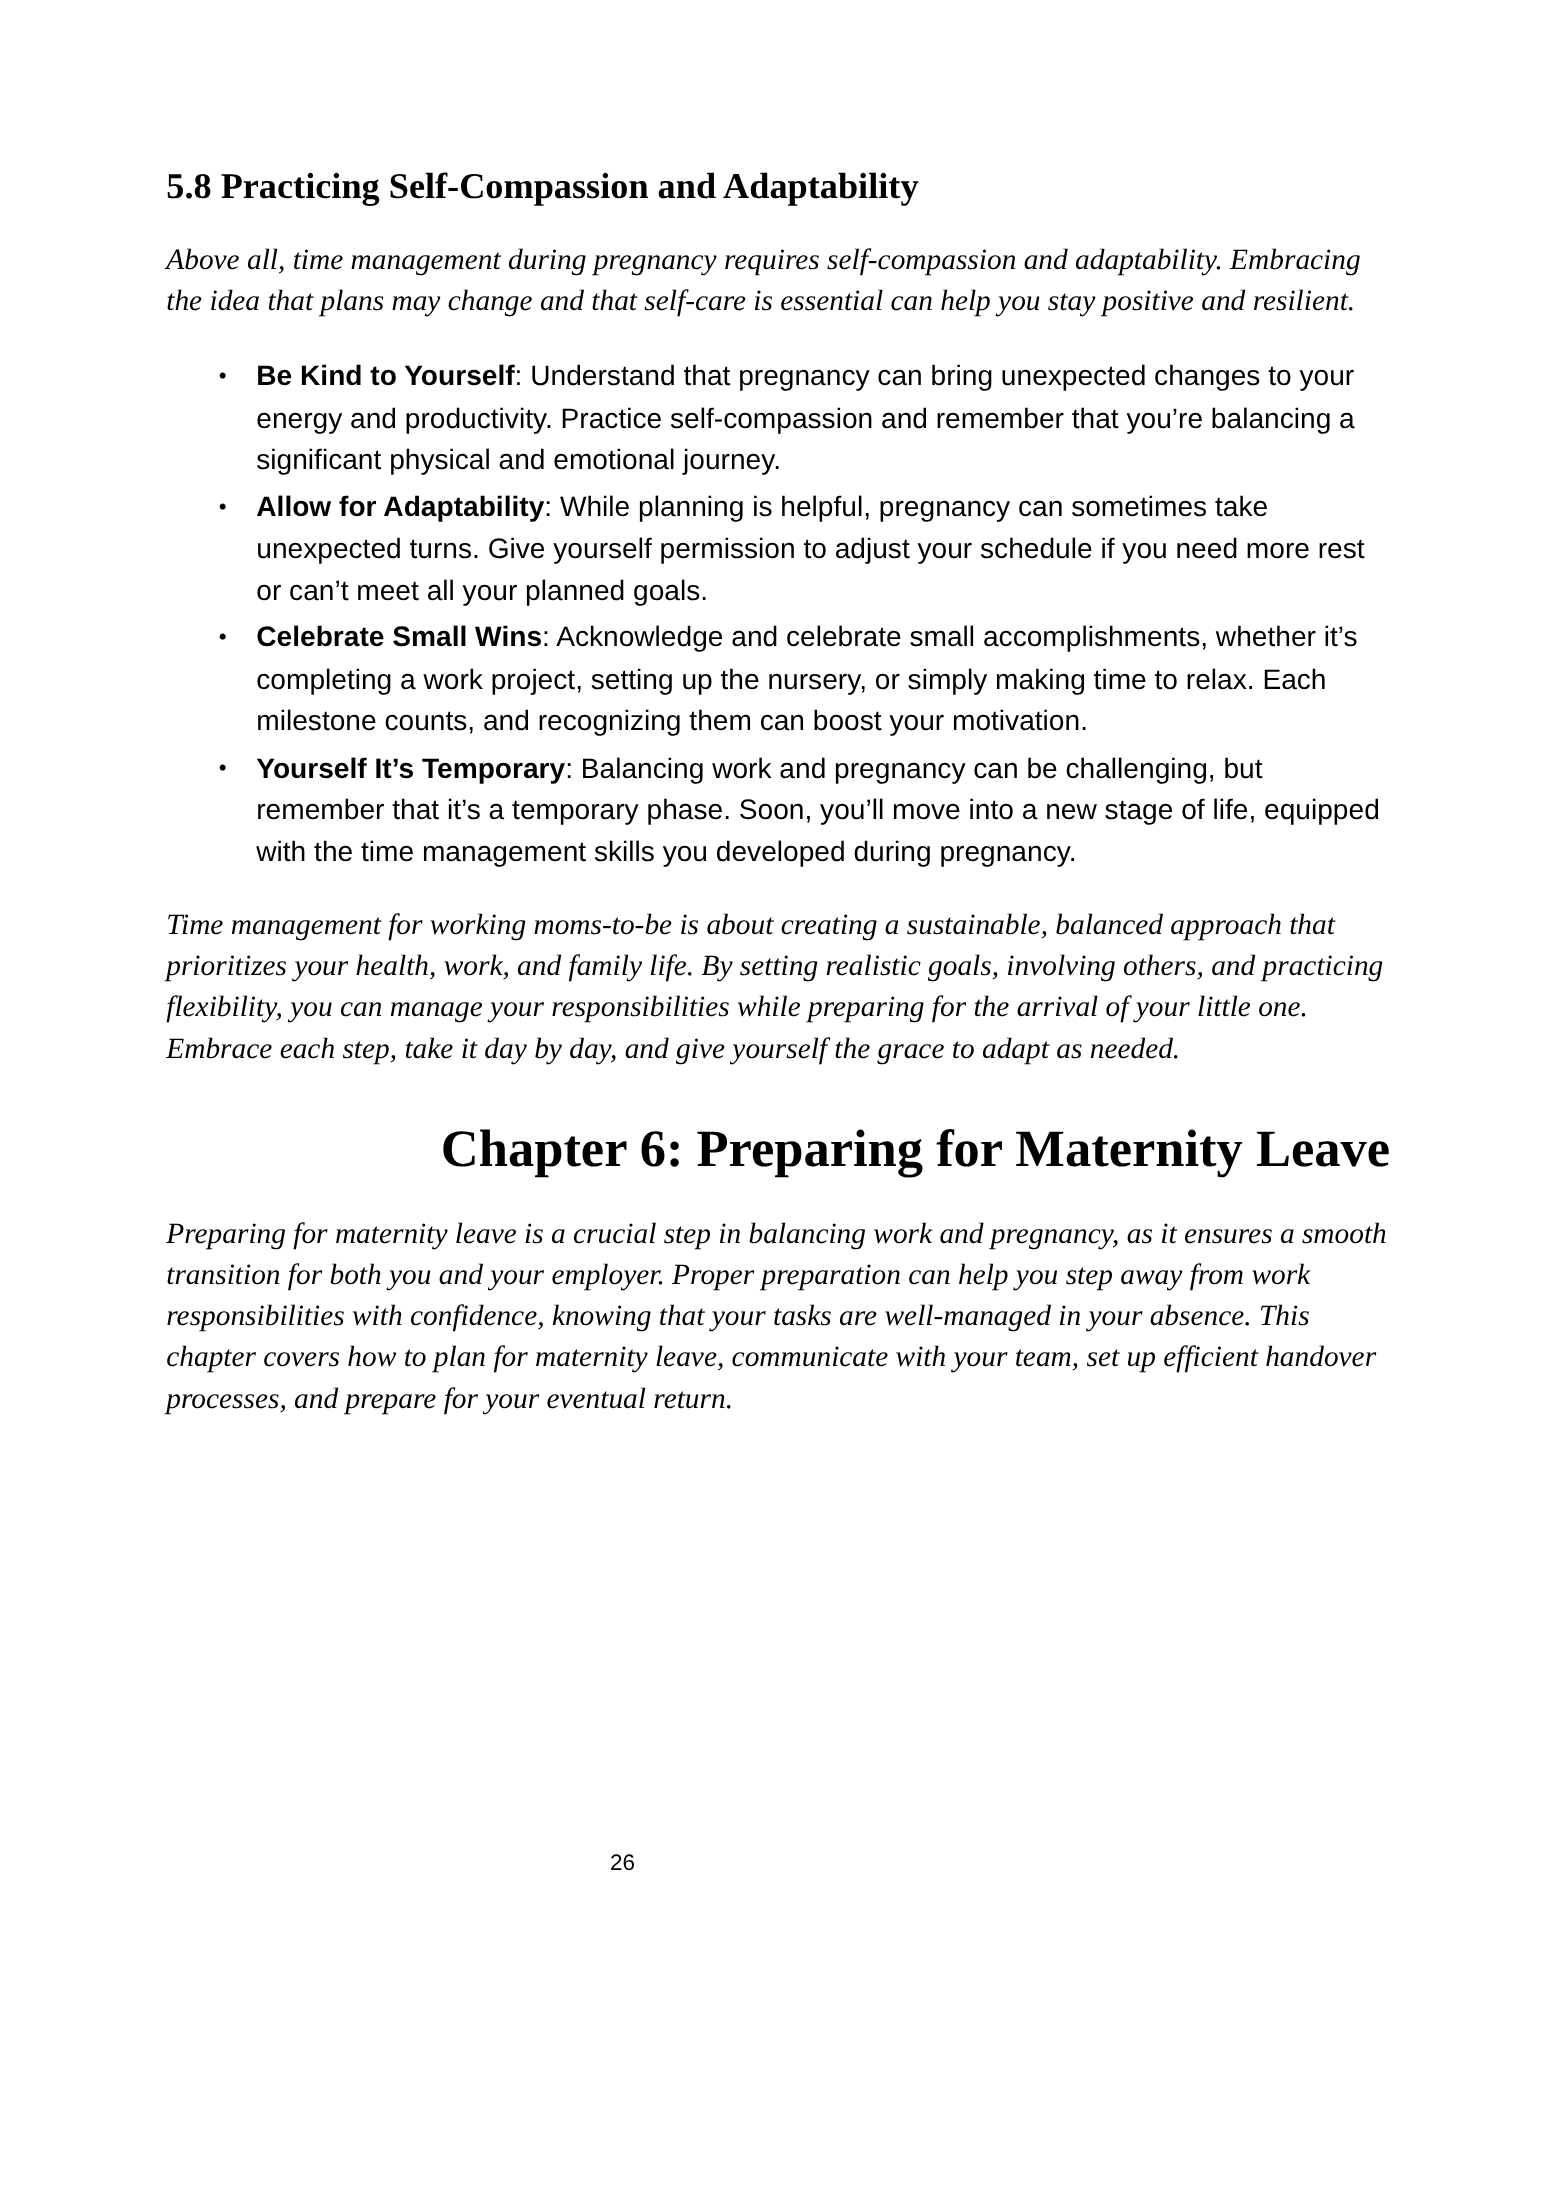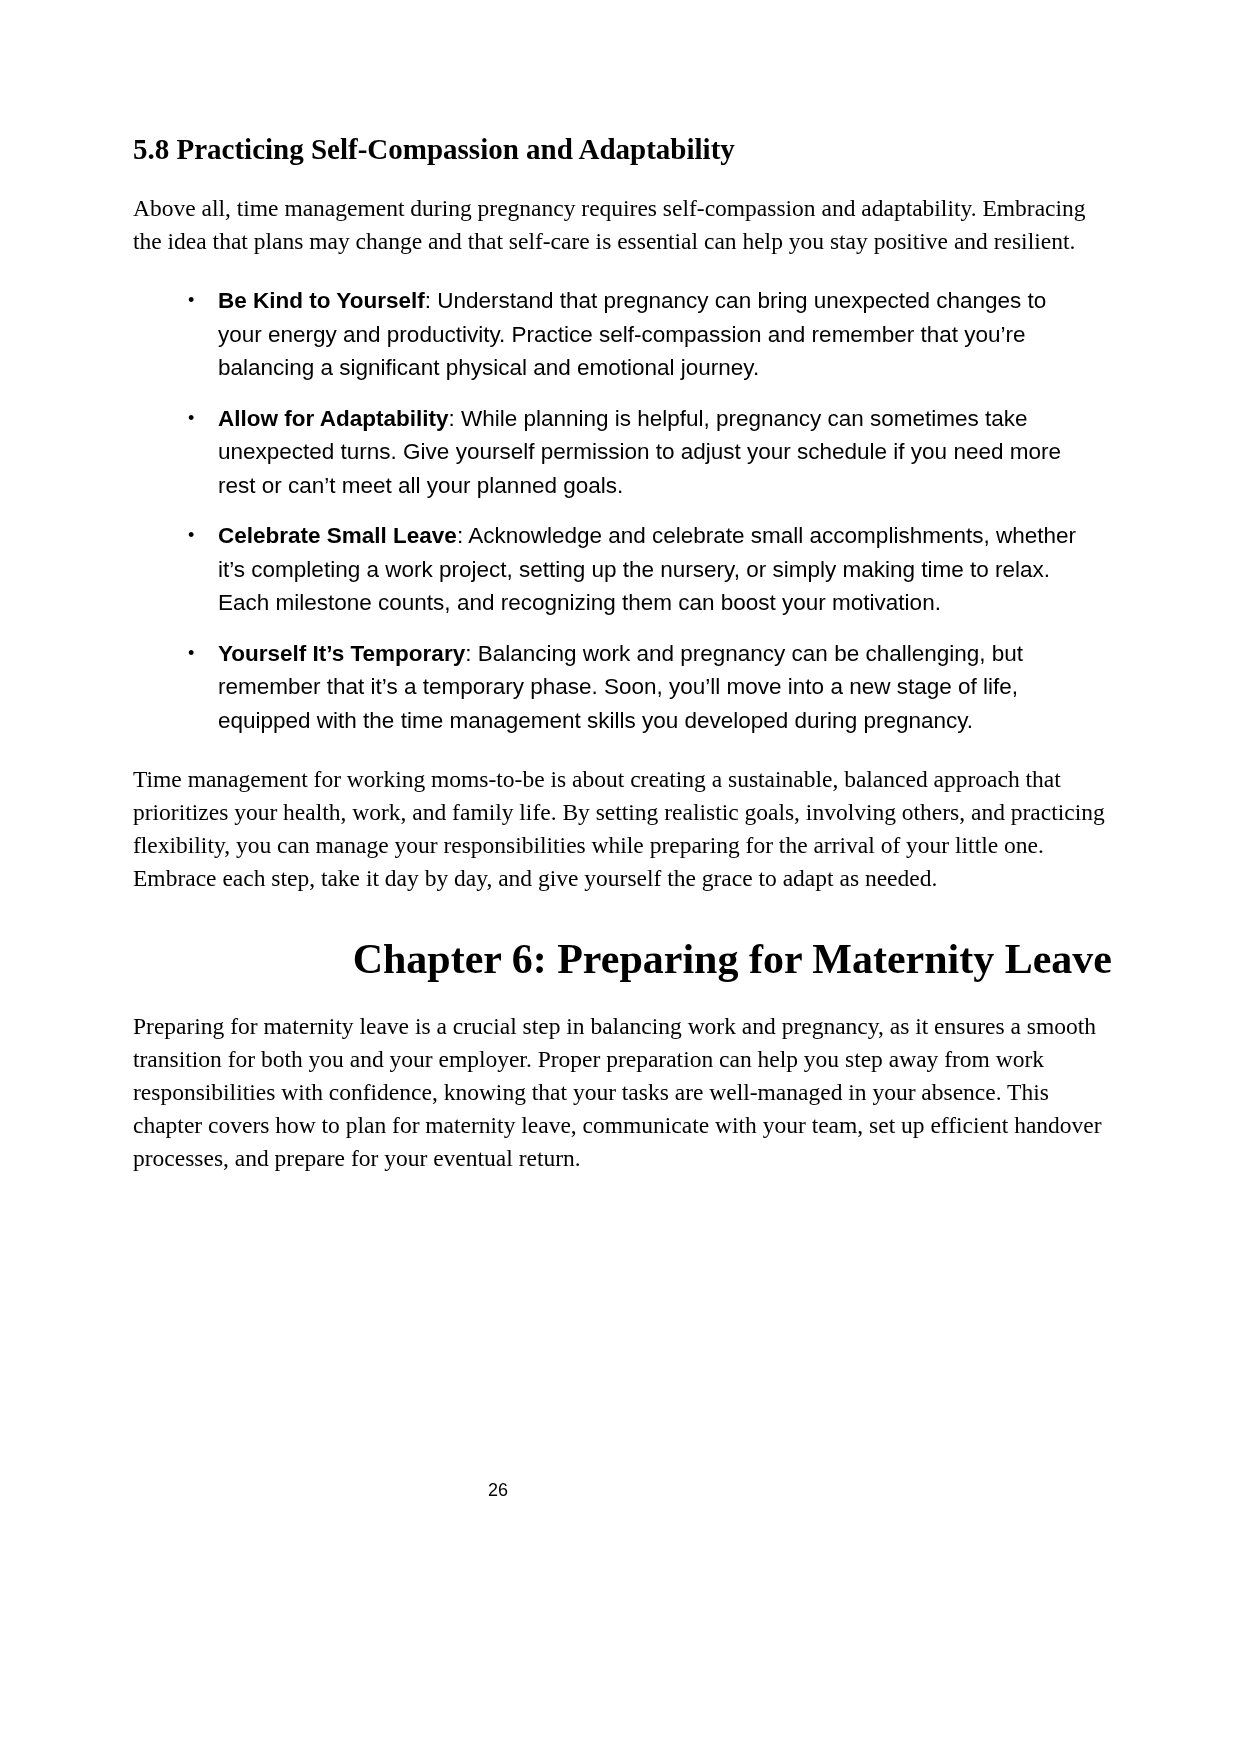--- a/index.html
+++ b/index.html
@@ -27,33 +27,34 @@
     font-weight: bold;
     margin: 0 0 26px 0;
     line-height: 1.15;
   }
   .body-para {
     font-family: "Liberation Serif", serif;
     font-size: 23.5px;
     line-height: 33px;
     margin: 0 0 22px 0;
     text-align: left;
+    font-style: italic;
   }
   .bullet-list {
     list-style: none;
     margin: 26px 0 26px 0;
     padding: 0;
     font-family: "Liberation Sans", sans-serif;
     font-size: 22.5px;
     line-height: 33.5px;
   }
   .bullet-list li {
     position: relative;
     padding-left: 68px;
-    margin: 17px;
+    margin: 4px;
   }
   .bullet-list li::before {
     content: "\2022";
     position: absolute;
     left: 38px;
     top: 0;
     font-size: 18px;
     line-height: 33.5px;
   }
   .bullet-title {
@@ -87,21 +88,21 @@
   <p class="body-para">Above all, time management during pregnancy requires self-compassion and adaptability. Embracing the idea that plans may change and that self-care is essential can help you stay positive and resilient.</p>
 
   <ul class="bullet-list">
     <li>
       <span class="bullet-title">Be Kind to Yourself</span><span>: Understand that pregnancy can bring unexpected changes to your energy and productivity. Practice self-compassion and remember that you’re balancing a significant physical and emotional journey.</span>
     </li>
     <li>
       <span class="bullet-title">Allow for Adaptability</span><span>: While planning is helpful, pregnancy can sometimes take unexpected turns. Give yourself permission to adjust your schedule if you need more rest or can’t meet all your planned goals.</span>
     </li>
     <li>
-      <span class="bullet-title">Celebrate Small Leave</span><span>: Acknowledge and celebrate small accomplishments, whether it’s completing a work project, setting up the nursery, or simply making time to relax. Each milestone counts, and recognizing them can boost your motivation.</span>
+      <span class="bullet-title">Celebrate Small Wins</span><span>: Acknowledge and celebrate small accomplishments, whether it’s completing a work project, setting up the nursery, or simply making time to relax. Each milestone counts, and recognizing them can boost your motivation.</span>
     </li>
     <li>
       <span class="bullet-title">Yourself It’s Temporary</span><span>: Balancing work and pregnancy can be challenging, but remember that it’s a temporary phase. Soon, you’ll move into a new stage of life, equipped with the time management skills you developed during pregnancy.</span>
     </li>
   </ul>
 
   <p class="body-para">Time management for working moms-to-be is about creating a sustainable, balanced approach that prioritizes your health, work, and family life. By setting realistic goals, involving others, and practicing flexibility, you can manage your responsibilities while preparing for the arrival of your little one. Embrace each step, take it day by day, and give yourself the grace to adapt as needed.</p>
 
   <h1 class="chapter-heading">Chapter 6: Preparing for Maternity Leave</h1>
 

